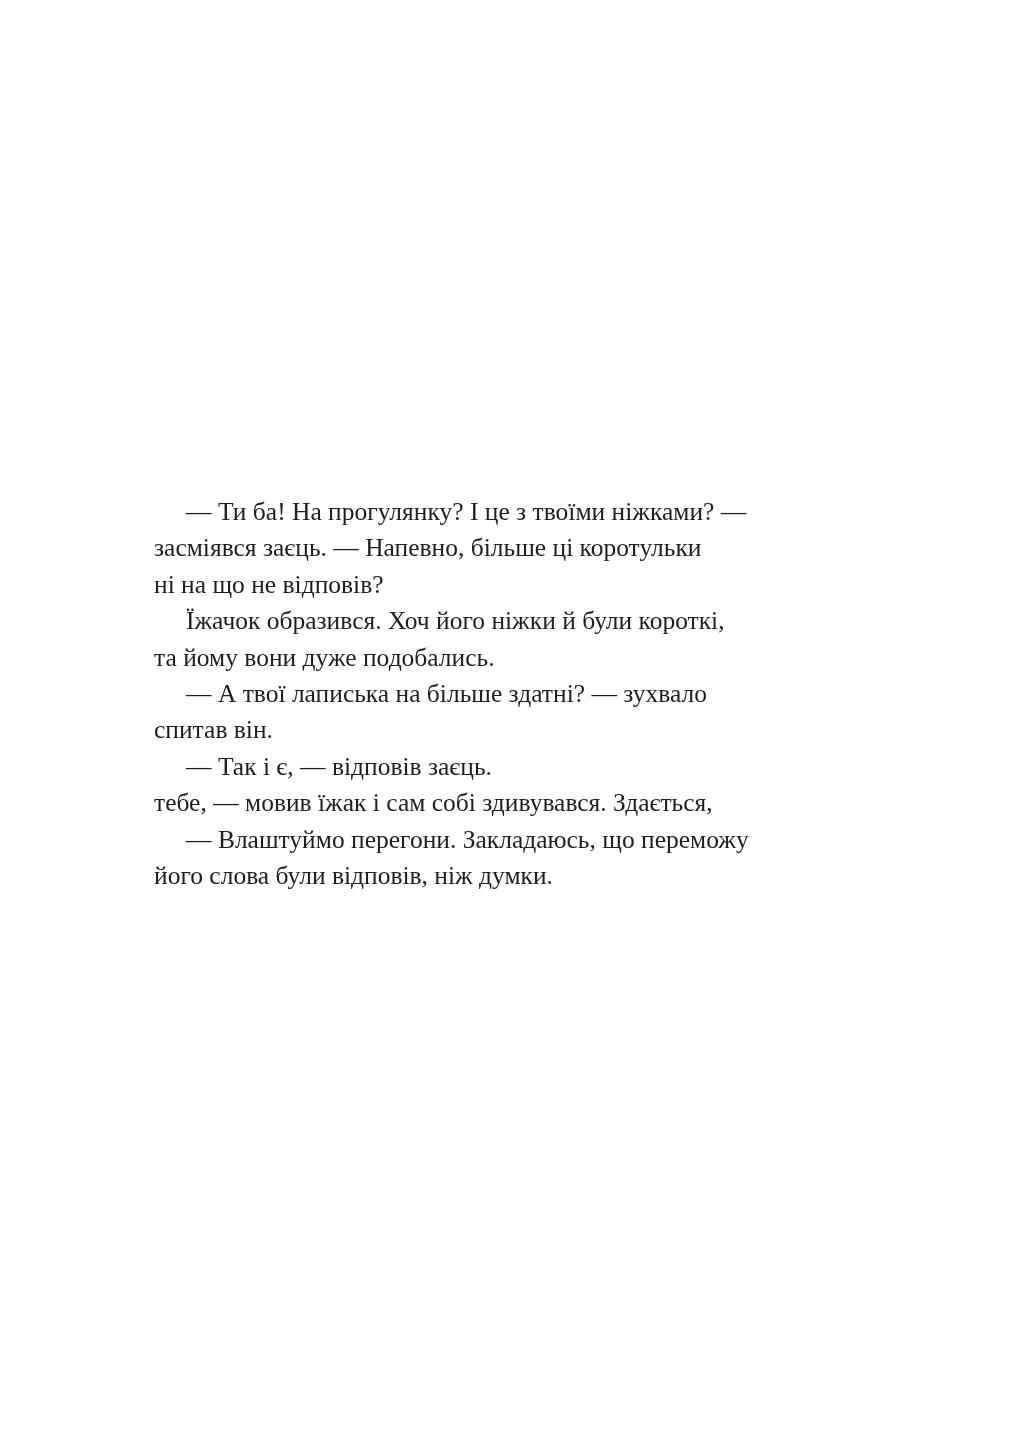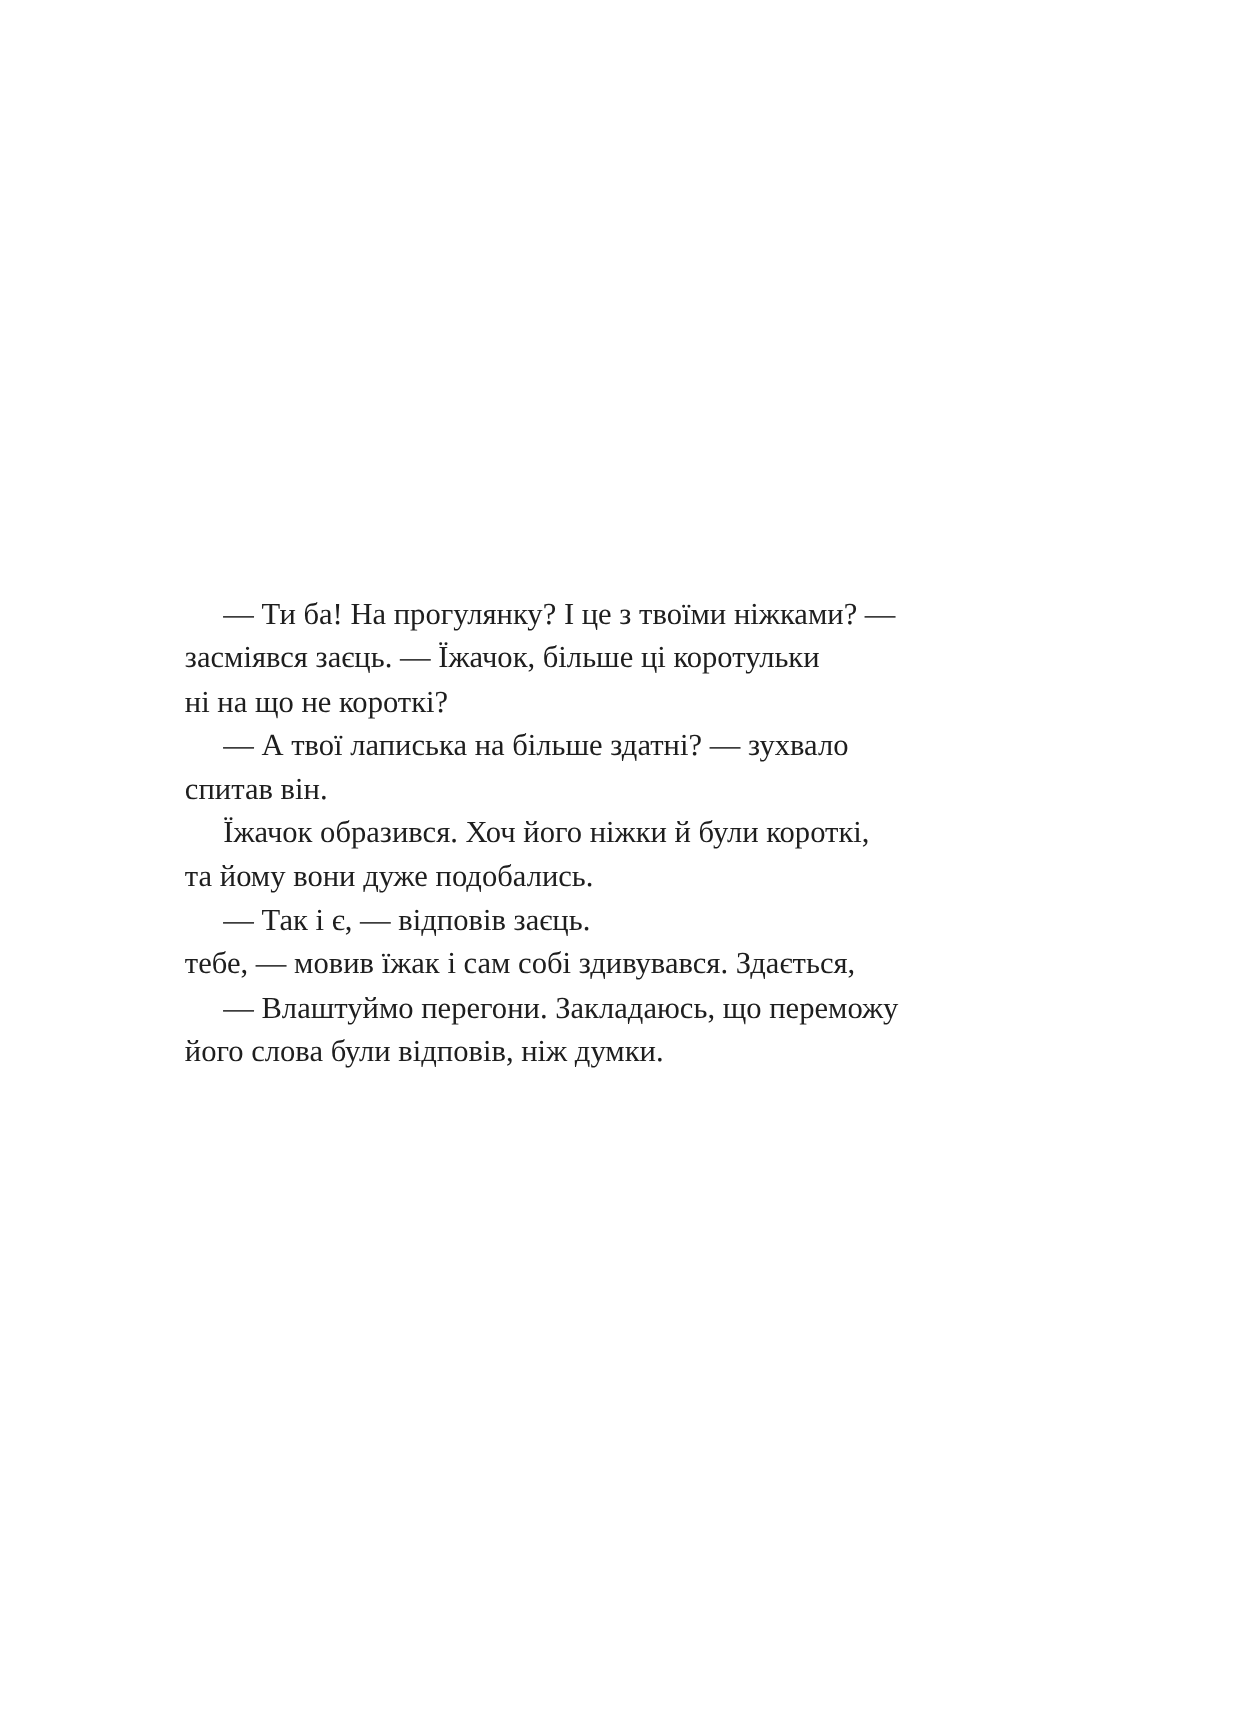--- a/index.html
+++ b/index.html
@@ -41,32 +41,32 @@
     }
   </style>
 </head>
 <body>
 
 <div class="page">
   <div class="text-block">
 
     <div>
       <span class="line indent">— Ти ба! На прогулянку? І це з твоїми ніжками? —</span>
-      <span class="line">засміявся заєць. — Їжачок, більше ці коротульки</span>
-      <span class="line">ні на що не короткі?</span>
+      <span class="line">засміявся заєць. — Напевно, більше ці коротульки</span>
+      <span class="line">ні на що не відповів?</span>
+    </div>
+
+    <div>
+      <span class="line indent">Їжачок образився. Хоч його ніжки й були короткі,</span>
+      <span class="line">та йому вони дуже подобались.</span>
     </div>
 
     <div>
       <span class="line indent">— А твої лаписька на більше здатні? — зухвало</span>
       <span class="line">спитав він.</span>
-    </div>
-
-    <div>
-      <span class="line indent">Їжачок образився. Хоч його ніжки й були короткі,</span>
-      <span class="line">та йому вони дуже подобались.</span>
     </div>
 
     <div>
       <span class="line indent">— Так і є, — відповів заєць.</span>
     </div>
 
     <div>
       <span class="line">тебе, — мовив їжак і сам собі здивувався. Здається,</span>
       <span class="line indent">— Влаштуймо перегони. Закладаюсь, що переможу</span>
       <span class="line">його слова були відповів, ніж думки.</span>

